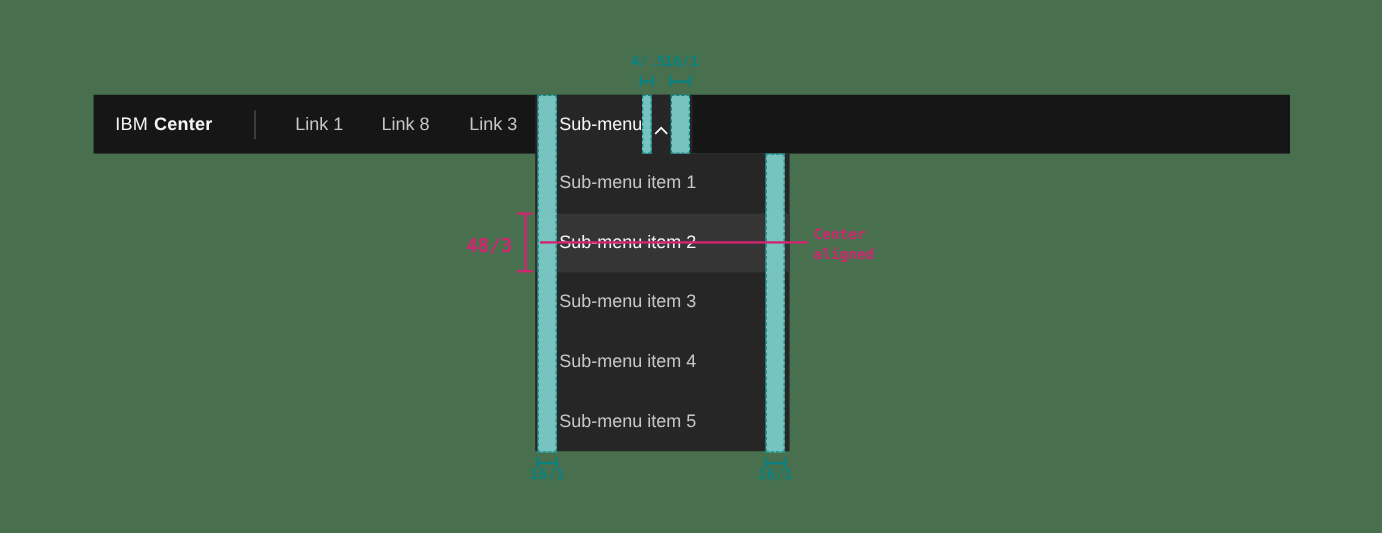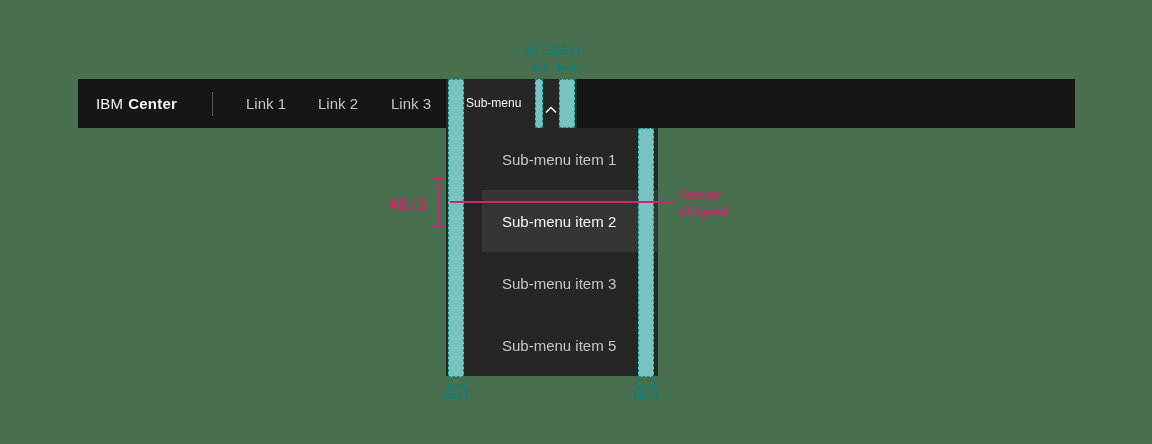--- a/index.html
+++ b/index.html
@@ -20,25 +20,25 @@
 
   
   .header{position:absolute;left:78px;top:79px;width:997px;height:49px;background:var(--header-bg);}
   .brand{position:absolute;left:18px;top:0;height:49px;line-height:49px;font-size:15px;color:var(--text-white);letter-spacing:.2px;}
   .brand .prefix{font-weight:400;}
   .brand .name{font-weight:700;margin-left:5px;}
   .hdr-divider{position:absolute;left:134px;top:13px;width:1px;height:24px;background:#565656;}
   .nav-link{position:absolute;top:0;height:49px;line-height:49px;font-size:15px;color:var(--text-gray);cursor:pointer;}
   .nav-link.l1{left:168px;} .nav-link.l2{left:240px;} .nav-link.l3{left:313px;}
   .trigger{position:absolute;left:368px;top:0;width:131px;height:49px;background:var(--panel-bg);cursor:pointer;}
-  .trigger-label{position:absolute;left:20px;top:0;height:49px;line-height:49px;font-size:12px;color:var(--text-white);}
+  .trigger-label{position:absolute;left:20px;top:0;height:49px;line-height:49px;font-size:15px;color:var(--text-white);}
   .chevron{position:absolute;left:99px;top:21px;width:12px;height:8px;}
 
   
-  .dropdown{position:absolute;left:446px;top:128px;width:212px;height:248px;background:var(--panel-bg);display:flex;flex-direction:column;padding-left:36px;}
+  .dropdown{position:absolute;left:446px;top:128px;width:212px;height:248px;background:var(--panel-bg);display:flex;flex-direction:column;}
   .dd-item{flex:1;display:flex;align-items:center;padding-left:20px;font-size:15px;color:var(--text-gray);cursor:pointer;}
   .dd-item.highlight{background:var(--highlight-bg);color:var(--text-white);}
 
   
   .bar{position:absolute;background:var(--teal-fill);border:1px dashed var(--teal-edge);opacity:.93;z-index:4;}
   .bar-left{left:448px;top:79px;width:16px;height:298px;}
   .bar-gap{left:535px;top:79px;width:8px;height:49px;}
   .bar-trig-right{left:559px;top:79px;width:16px;height:49px;}
   .bar-dd-right{left:638px;top:128px;width:16px;height:249px;}
 
@@ -67,47 +67,48 @@
 <body>
 
 <div class="canvas">
 
   <div class="header">
     <div class="brand">
       <span class="prefix">IBM</span><span class="name">Center</span>
     </div>
     <div class="hdr-divider"></div>
     <div class="nav-link l1">Link 1</div>
-    <div class="nav-link l2">Link 2</div>
+    <div class="nav-link l2">Link 8</div>
     <div class="nav-link l3">Link 3</div>
     <div class="trigger">
       <span class="trigger-label">Sub-menu</span>
       <span class="chevron">
         <svg width="12" height="8" viewBox="0 0 12 8">
             <path d="M1 6.5 L6 1.5 L11 6.5" stroke="#f4f4f4" stroke-width="1.5" fill="none"></path>
           </svg>
       </span>
     </div>
   </div>
 
   <div class="dropdown">
     <div class="dd-item">Sub-menu item 1</div>
     <div class="dd-item highlight">Sub-menu item 2</div>
     <div class="dd-item">Sub-menu item 3</div>
+    <div class="dd-item">Sub-menu item 4</div>
     <div class="dd-item">Sub-menu item 5</div>
   </div>
 
   <div class="bar bar-left"></div>
   <div class="bar bar-gap"></div>
   <div class="bar bar-trig-right"></div>
   <div class="bar bar-dd-right"></div>
 
   <div class="hmeas meas-gap"></div>
   <div class="hmeas meas-pad"></div>
-  <div class="tlabel tl-gap">8/.5</div>
+  <div class="tlabel tl-gap">4/.5</div>
   <div class="tlabel tl-pad">16/1</div>
 
   <div class="hmeas meas-bl"></div>
   <div class="hmeas meas-br"></div>
   <div class="tlabel tl-bl">16/1</div>
   <div class="tlabel tl-br">16/1</div>
 
   <div class="vmeas"></div>
   <div class="mlabel ml-height">48/3</div>
   <div class="center-line"></div>

